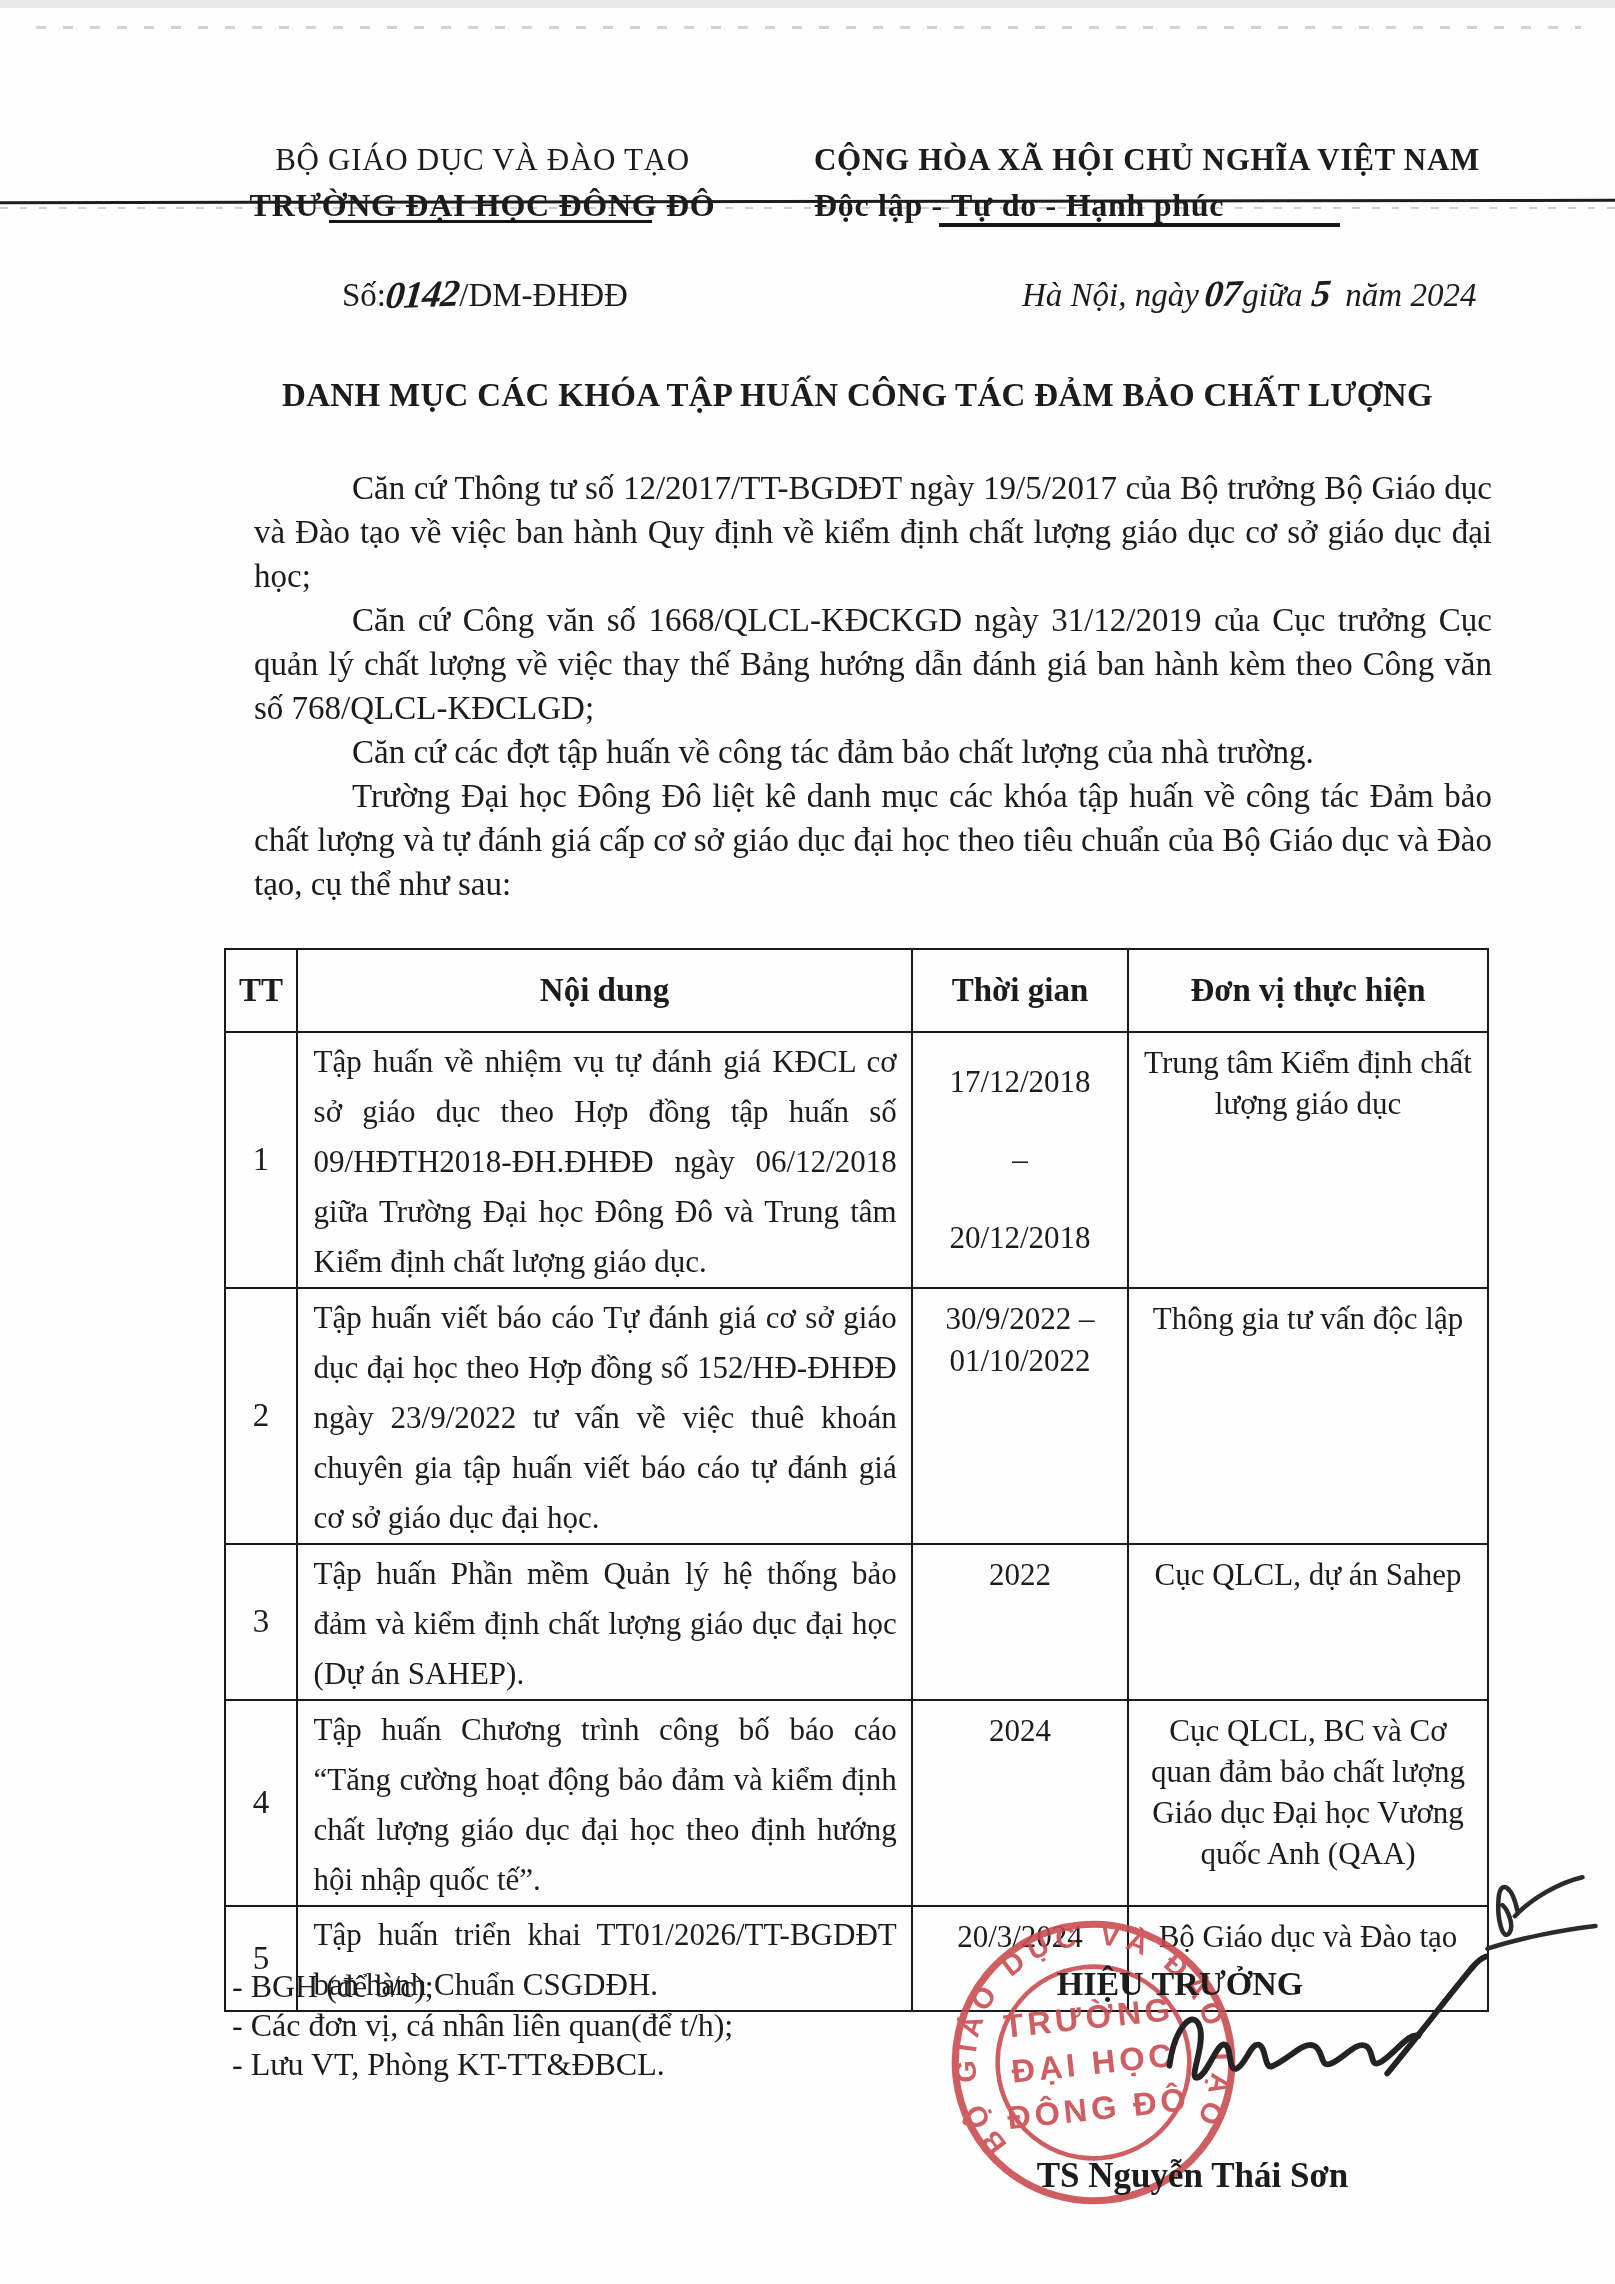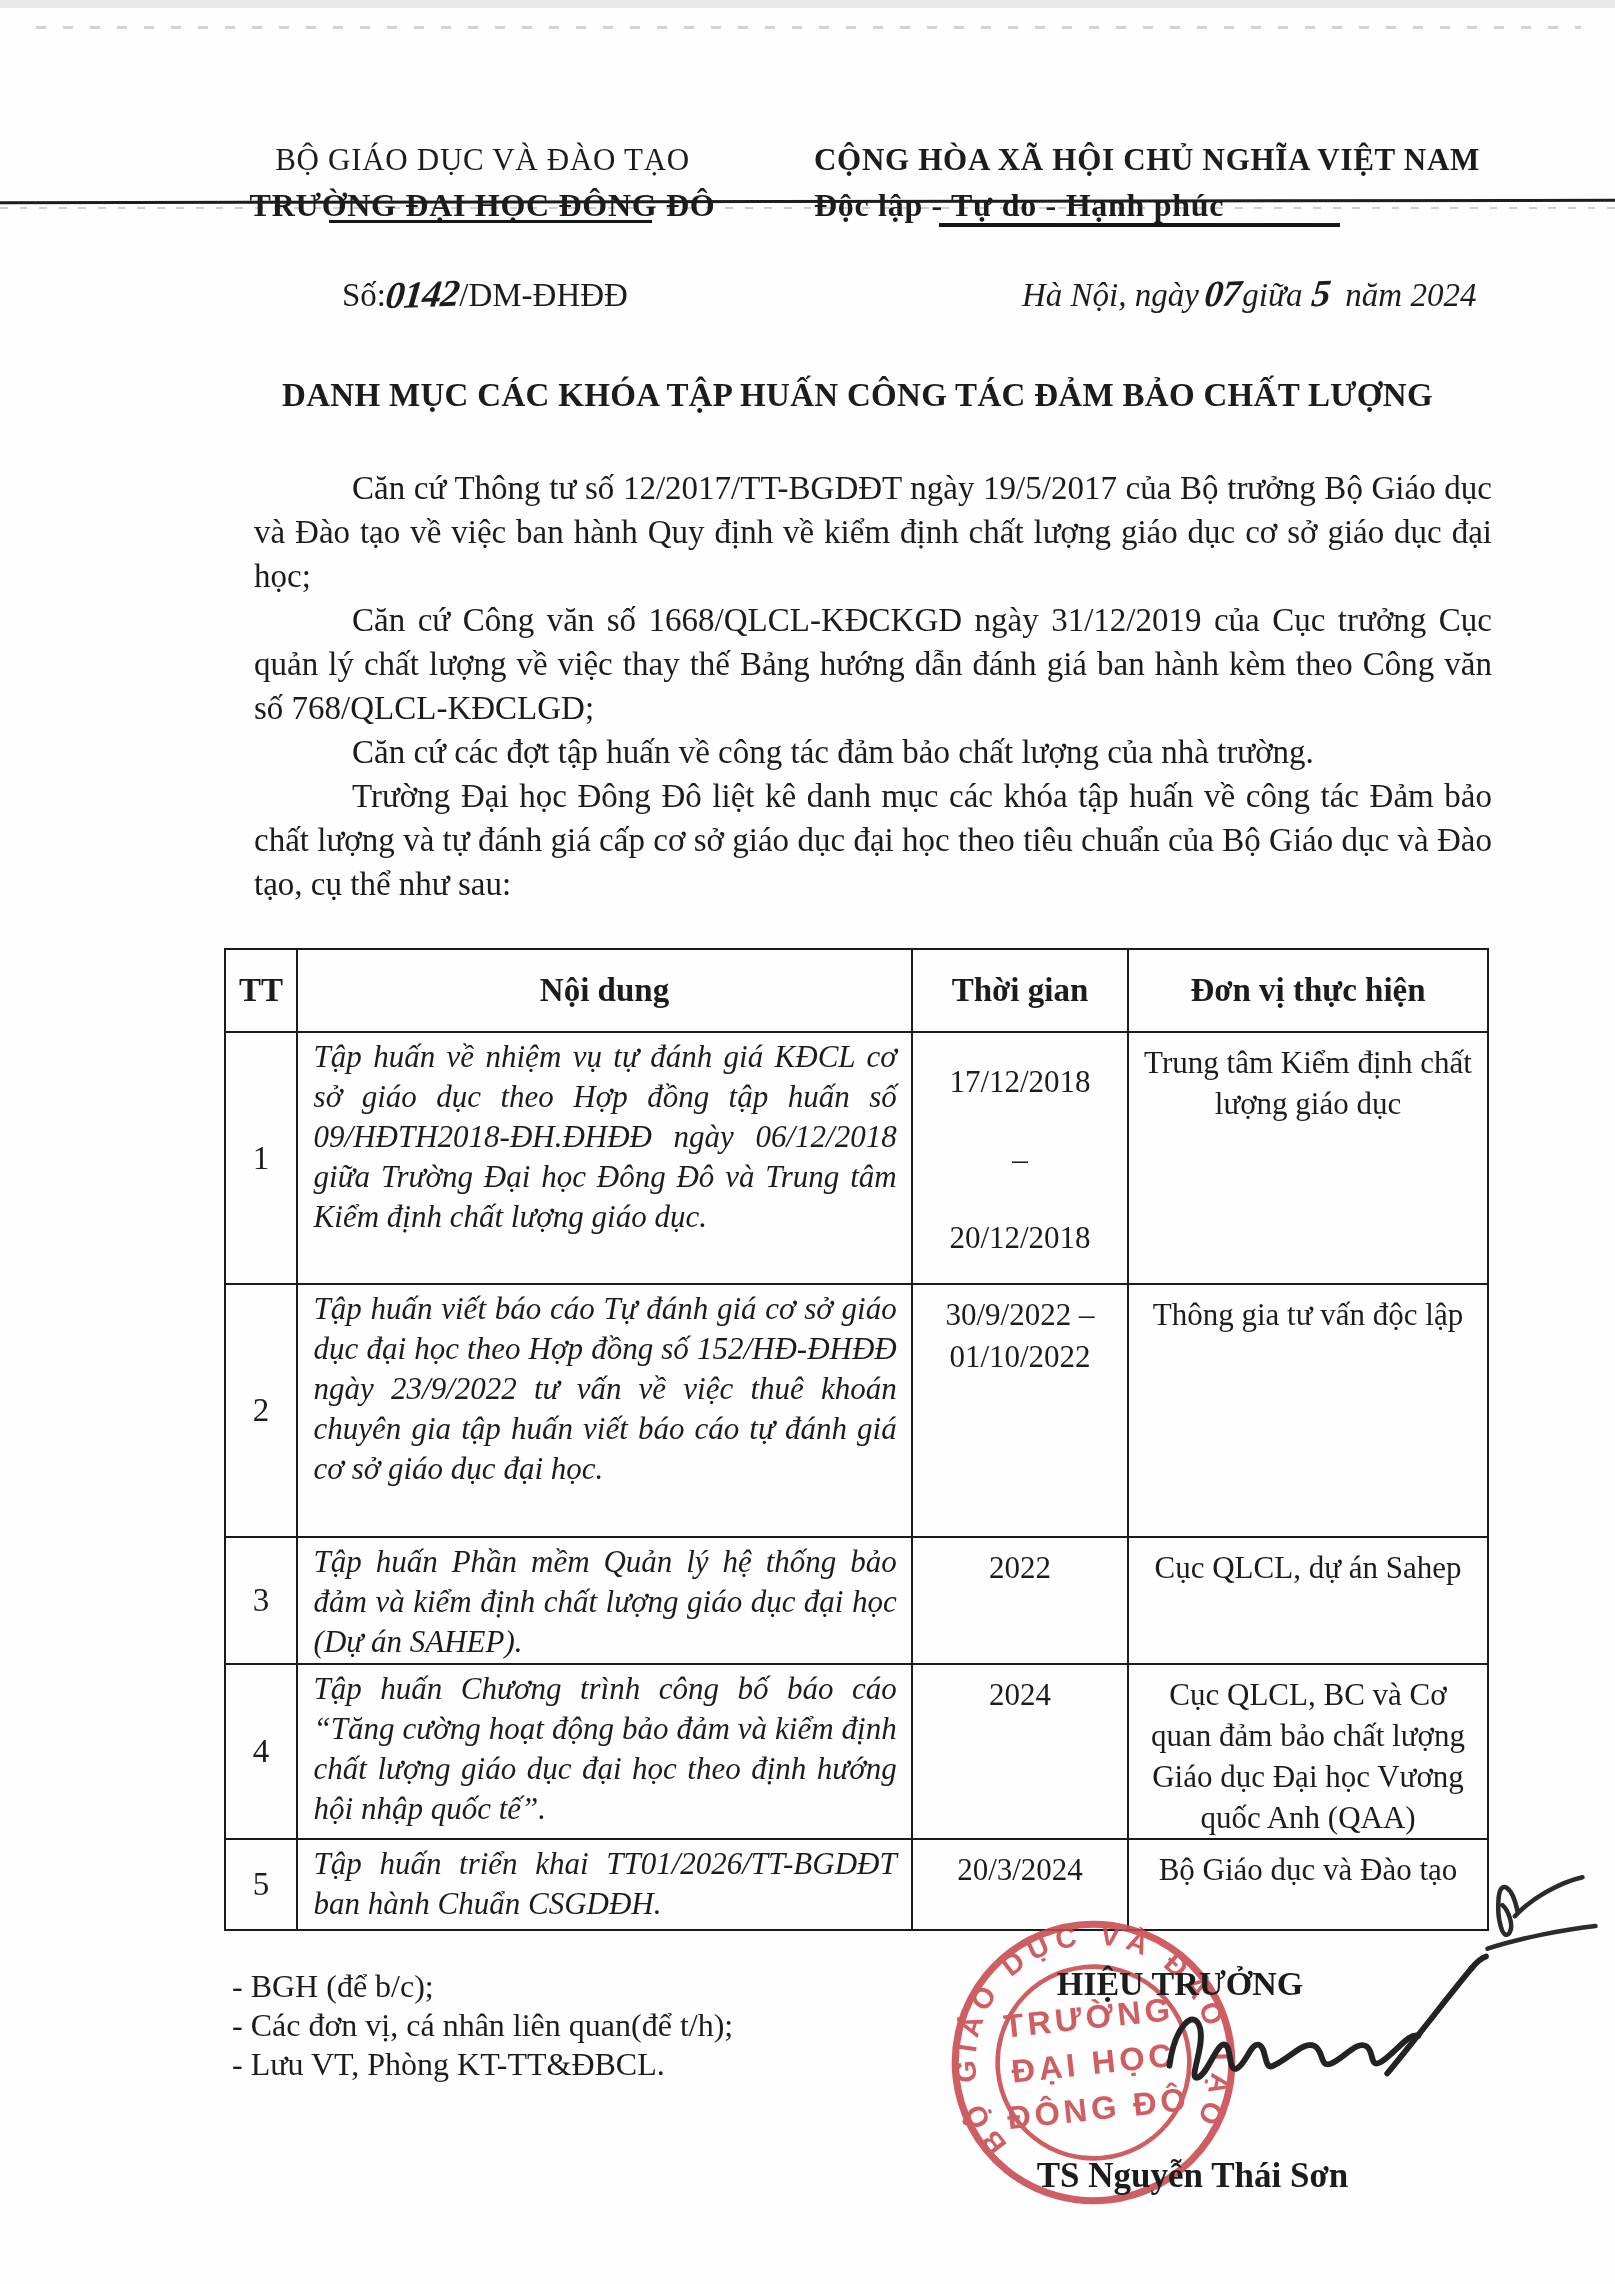--- a/index.html
+++ b/index.html
@@ -44,21 +44,21 @@
 
   
   table.doc { position:absolute; top:940px; left:224px; width:1265px;
     border-collapse:collapse; table-layout:fixed; font-size:31px; }
   table.doc td, table.doc th { border:2.6px solid #1a1a1a; overflow:hidden; }
   table.doc thead tr { height:83px; }
   table.doc th { font-size:33px; font-weight:bold; text-align:center; vertical-align:middle; }
   tr.r1 { height:252px; } tr.r2 { height:253px; } tr.r3 { height:127px; }
   tr.r4 { height:165px; } tr.r5 { height:91px; }
   td.c-tt   { text-align:center; vertical-align:middle; font-size:33px; }
-  td.c-nd   { vertical-align:top; text-align:justify; line-height:40px; padding:3.9px 14.3px 0 15.6px;font-style:italic; }
+  td.c-nd   { vertical-align:top; text-align:justify; line-height:50px; padding:3.9px 14.3px 0 15.6px; }
   td.c-time { vertical-align:top; text-align:center; line-height:42px; padding-top:9px; white-space:pre-line; }
   td.c-unit { vertical-align:top; text-align:center; line-height:41px; padding:9px 6.5px 0 6.5px; }
   tr.r1 td.c-time { line-height:78px; padding-top:10.4px; }
 
   
   .recips { top:1954px; left:232px; font-size:32px; }
   .recips .rtitle { font-weight:bold; font-style:italic; font-size:31px; }
   .recips .ritem  { margin-top:9px; line-height:30px; }
   .pos-title { top:1957px; left:1043px; width:274px; text-align:center;
     font-size:34px; font-weight:bold; white-space:nowrap; }

